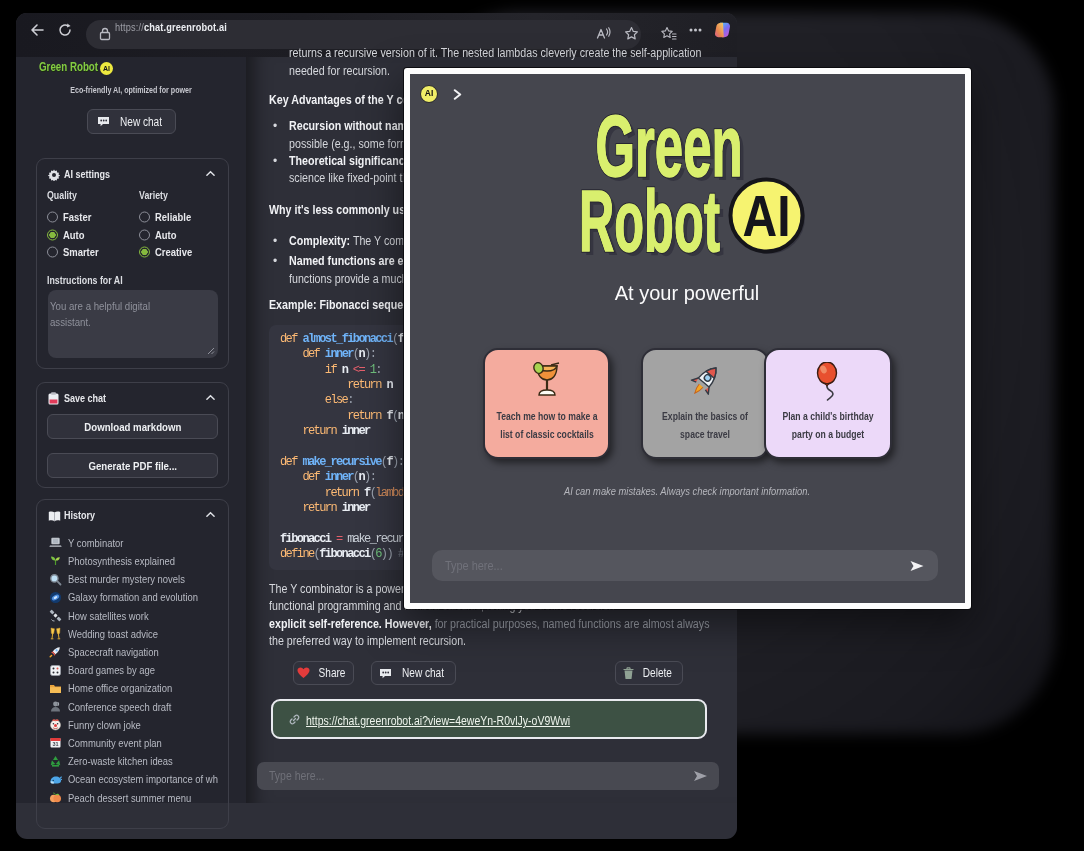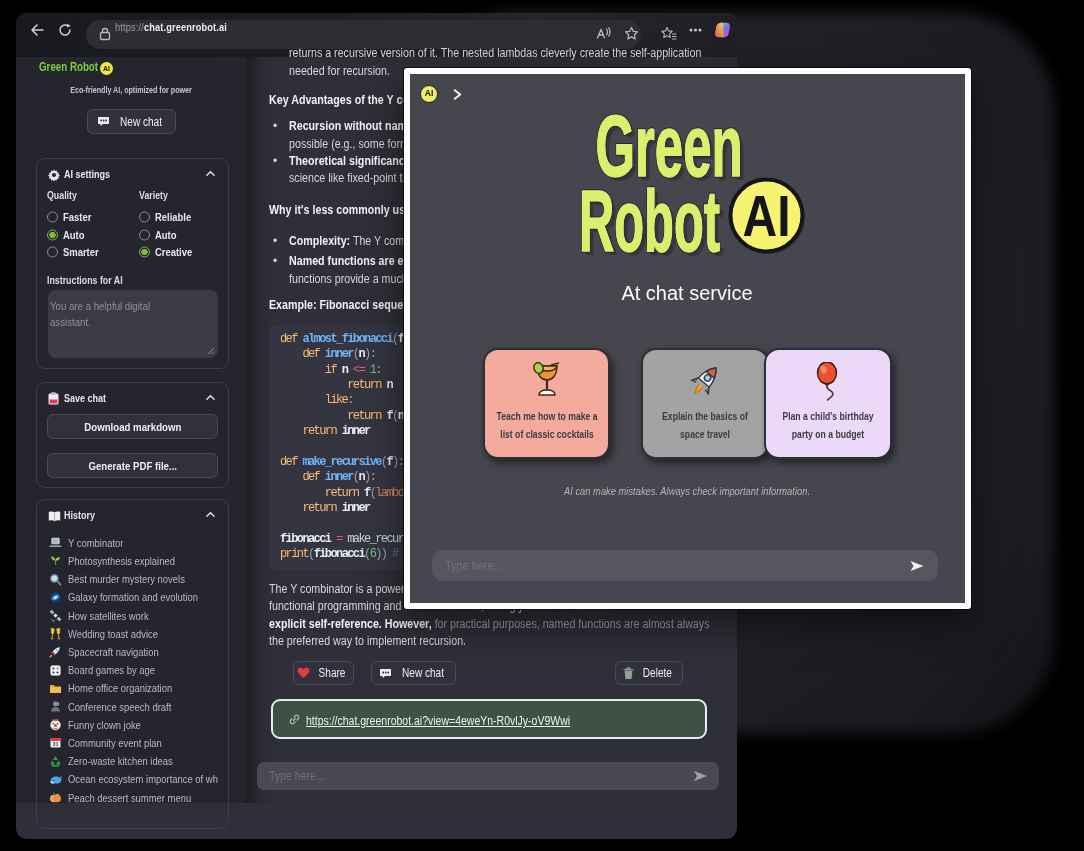--- a/index.html
+++ b/index.html
@@ -317,29 +317,29 @@
       <div class="t" style="left:43px;top:177px"><b>Complexity:</b> The Y combinator is harder to read and maintain.</div>
       <div class="bu" style="left:27px;top:197px">•</div>
       <div class="t" style="left:43px;top:197px"><b>Named functions are easier</b>: In day-to-day programming, named</div>
       <div class="t" style="left:43px;top:214.5px">functions provide a much clearer way to write recursion.</div>
       <div class="t" style="left:23px;top:241px"><b>Example: Fibonacci sequence</b></div>
       <div id="code">
         <div class="ln" style="top:6.7px"><span class="kw">def</span> <span class="fn">almost_fibonacci</span><span class="pa">(</span><span class="vb">f</span><span class="pa">):</span></div>
         <div class="ln" style="top:22.1px">    <span class="kw">def</span> <span class="fn">inner</span><span class="pa">(</span><span class="vb">n</span><span class="pa">):</span></div>
         <div class="ln" style="top:37.5px">        <span class="kw">if</span> <span class="vb">n</span> <span class="op">&lt;=</span> <span class="nu">1</span><span class="pa">:</span></div>
         <div class="ln" style="top:53px">            <span class="kw">return</span> <span class="vb">n</span></div>
-        <div class="ln" style="top:68.4px">        <span class="kw">like</span><span class="pa">:</span></div>
+        <div class="ln" style="top:68.4px">        <span class="kw">else</span><span class="pa">:</span></div>
         <div class="ln" style="top:83.8px">            <span class="kw">return</span> <span class="vb">f</span><span class="pa">(</span><span class="vb">n</span> <span class="op">-</span> <span class="nu">1</span><span class="pa">)</span> <span class="op">+</span> <span class="vb">f</span><span class="pa">(</span><span class="vb">n</span> <span class="op">-</span> <span class="nu">2</span><span class="pa">)</span></div>
         <div class="ln" style="top:99.2px">    <span class="kw">return</span> <span class="vb">inner</span></div>
         <div class="ln" style="top:130px"><span class="kw">def</span> <span class="fn">make_recursive</span><span class="pa">(</span><span class="vb">f</span><span class="pa">):</span></div>
         <div class="ln" style="top:145.4px">    <span class="kw">def</span> <span class="fn">inner</span><span class="pa">(</span><span class="vb">n</span><span class="pa">):</span></div>
         <div class="ln" style="top:160.8px">        <span class="kw">return</span> <span class="vb">f</span><span class="pa">(</span><span class="lam">lambda</span> <span class="vb">x</span><span class="pa">:</span> <span class="vb">inner</span><span class="pa">(</span><span class="vb">x</span><span class="pa">))(</span><span class="vb">n</span><span class="pa">)</span></div>
         <div class="ln" style="top:176.2px">    <span class="kw">return</span> <span class="vb">inner</span></div>
         <div class="ln" style="top:206.8px"><span class="vb">fibonacci</span> <span class="op">=</span> make_recursive<span class="pa">(</span>almost_fibonacci<span class="pa">)</span></div>
-        <div class="ln" style="top:222.2px"><span class="kw">print</span><span class="pa">(</span><span class="vb">fibonacci</span><span class="pa">(</span><span class="nu">6</span><span class="pa">))</span> <span class="cm"># 8</span></div>
+        <div class="ln" style="top:222.2px"><span class="kw">define</span><span class="pa">(</span><span class="vb">fibonacci</span><span class="pa">(</span><span class="nu">6</span><span class="pa">))</span> <span class="cm"># 8</span></div>
       </div>
       <div class="t" style="left:23px;top:524.5px">The Y combinator is a powerful theoretical construct that showcases the elegance of</div>
       <div class="t" style="left:23px;top:542px">functional programming and lambda calculus, letting you define recursion</div>
       <div class="t" style="left:23px;top:559.5px"><b>explicit self-reference. However,</b><span style="color:#9b9fa8"> for practical purposes, named functions are almost always</span></div>
       <div class="t" style="left:23px;top:577px">the preferred way to implement recursion.</div>
       <div class="btn" style="left:46.5px;top:604px;width:61px">
         <svg width="13" height="12" viewBox="0 0 13 12">
             <path d="M6.5 11 C2 7.5 .5 5 .5 3.2 C.5 1.4 2 .4 3.5 .4 C4.8 .4 6 1.2 6.5 2.3 C7 1.2 8.2 .4 9.5 .4 C11 .4 12.5 1.4 12.5 3.2 C12.5 5 11 7.5 6.5 11 Z" fill="#e23b3b"></path>
           </svg>
         <span class="cx" style="font-size:12px">Share</span>
@@ -385,21 +385,21 @@
         <text x="259" y="76.5" text-anchor="middle" textLength="147" lengthAdjust="spacingAndGlyphs" fill="#d9ef6e" stroke="#262630" stroke-width="3.4" paint-order="stroke">Green</text>
         <text x="259" y="76.5" text-anchor="middle" textLength="147" lengthAdjust="spacingAndGlyphs" fill="#d9ef6e" stroke="#d9ef6e" stroke-width="1.4">Green</text>
         <text x="239.5" y="152" text-anchor="middle" textLength="141" lengthAdjust="spacingAndGlyphs" fill="#30303c" opacity=".75" transform="translate(4,4)">Robot</text>
         <text x="239.5" y="152" text-anchor="middle" textLength="141" lengthAdjust="spacingAndGlyphs" fill="#d9ef6e" stroke="#262630" stroke-width="3.4" paint-order="stroke">Robot</text>
         <text x="239.5" y="152" text-anchor="middle" textLength="141" lengthAdjust="spacingAndGlyphs" fill="#d9ef6e" stroke="#d9ef6e" stroke-width="1.4">Robot</text>
       </g>
       <circle cx="359" cy="119" r="36" fill="#30303c" opacity=".75"></circle>
       <circle cx="356.5" cy="116.5" r="36" fill="#f6f370" stroke="#15151b" stroke-width="4"></circle>
       <text x="356.5" y="137" text-anchor="middle" font-size="58" fill="#15151b" textLength="48" lengthAdjust="spacingAndGlyphs">AI</text>
     </svg>
-    <div class="abs" style="left:277px;top:208px;font-size:20px;color:#fafafb;white-space:nowrap;transform:translateX(-50%)">At chat service</div>
+    <div class="abs" style="left:277px;top:208px;font-size:20px;color:#fafafb;white-space:nowrap;transform:translateX(-50%)">At your powerful</div>
     <div class="card" style="left:73px;width:127px;background:#f4ab9e">
       <svg class="abs" style="left:50%;top:12px;transform:translateX(-50%)" width="36" height="38" viewBox="0 0 36 38">
         <g stroke="#3a2b16" stroke-width="1.4">
         <path d="M8 4 C8 14 13 18 18 18 C23 18 28 14 28 4 Z" fill="#f0913a"></path>
         <path d="M8 4 H28 C27 7 24 9 18 9 C12 9 9 7 8 4 Z" fill="#f7b256"></path>
         <ellipse cx="9.5" cy="6" rx="4.5" ry="5.5" fill="#a8d44f" transform="rotate(-20 9.5 6)"></ellipse>
         <path d="M18 18 V28" stroke-width="2.2"></path>
         <path d="M10 33 C10 29 14 28 18 28 C22 28 26 29 26 33 Z" fill="#fdfdf6"></path>
         </g>
         <path d="M22 3 L30 1" stroke="#3a2b16" stroke-width="1.4"></path>

